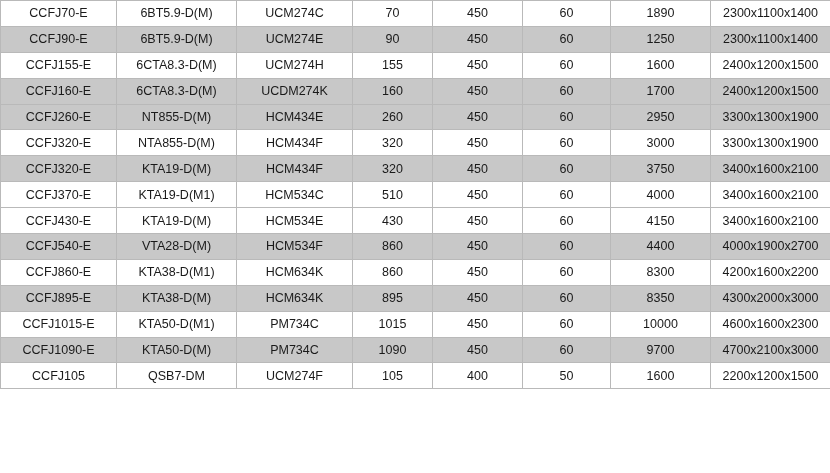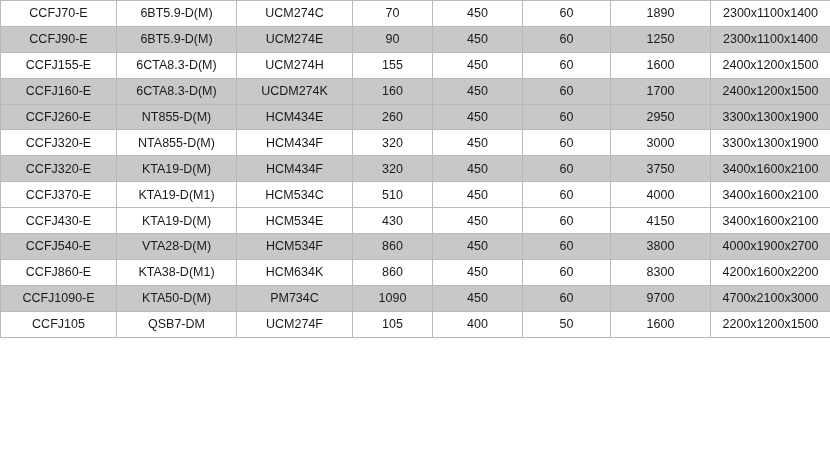--- a/index.html
+++ b/index.html
@@ -150,32 +150,52 @@
         <td>4150</td>
         <td>3400x1600x2100</td>
       </tr>
       <tr class="row-even">
         <td>CCFJ540-E</td>
         <td>VTA28-D(M)</td>
         <td>HCM534F</td>
         <td>860</td>
         <td>450</td>
         <td>60</td>
-        <td>3800</td>
+        <td>4400</td>
         <td>4000x1900x2700</td>
       </tr>
       <tr class="row-odd">
         <td>CCFJ860-E</td>
         <td>KTA38-D(M1)</td>
         <td>HCM634K</td>
         <td>860</td>
         <td>450</td>
         <td>60</td>
         <td>8300</td>
         <td>4200x1600x2200</td>
+      </tr>
+      <tr class="row-even">
+        <td>CCFJ895-E</td>
+        <td>KTA38-D(M)</td>
+        <td>HCM634K</td>
+        <td>895</td>
+        <td>450</td>
+        <td>60</td>
+        <td>8350</td>
+        <td>4300x2000x3000</td>
+      </tr>
+      <tr class="row-odd">
+        <td>CCFJ1015-E</td>
+        <td>KTA50-D(M1)</td>
+        <td>PM734C</td>
+        <td>1015</td>
+        <td>450</td>
+        <td>60</td>
+        <td>10000</td>
+        <td>4600x1600x2300</td>
       </tr>
       <tr class="row-even">
         <td>CCFJ1090-E</td>
         <td>KTA50-D(M)</td>
         <td>PM734C</td>
         <td>1090</td>
         <td>450</td>
         <td>60</td>
         <td>9700</td>
         <td>4700x2100x3000</td>

